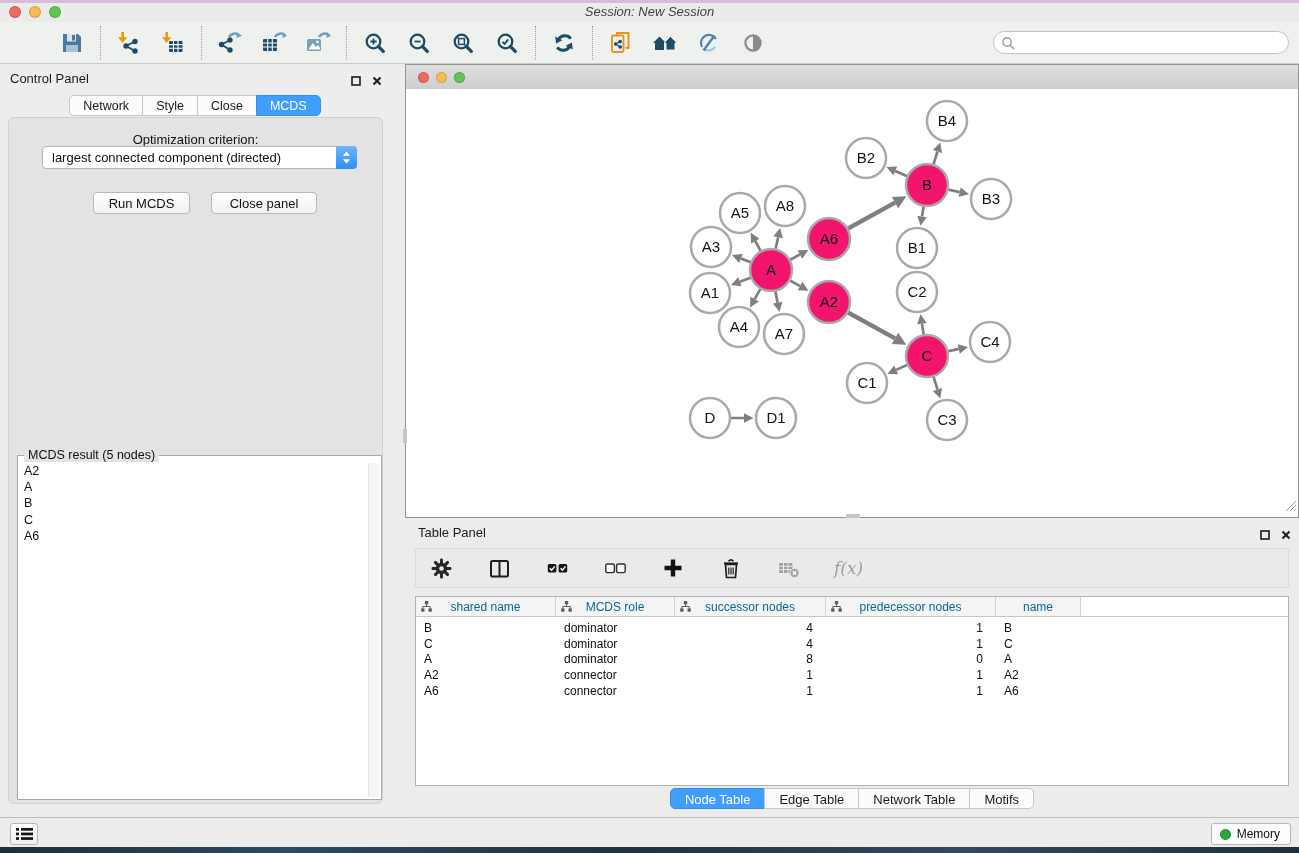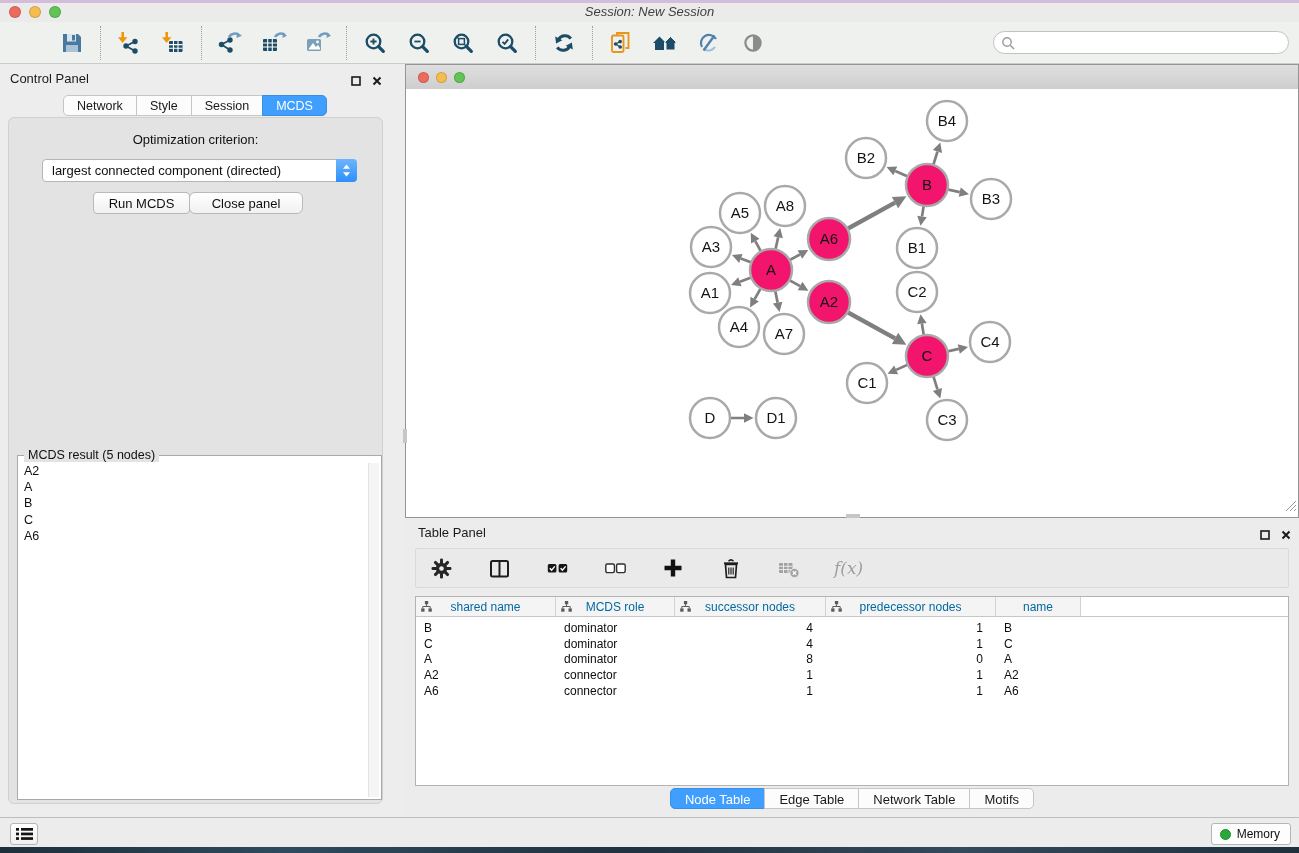--- a/index.html
+++ b/index.html
@@ -25,21 +25,21 @@
   .panel-title{font-size:13px;color:#1c1c1c;}
   .cp-header{position:absolute;left:10px;top:7px;}
   .win-controls{position:absolute;top:8px;right:8px;display:flex;gap:11px;align-items:center;}
   .cp-tabs{position:absolute;left:0;top:31px;width:100%;display:flex;justify-content:center;}
   .tab{height:21px;line-height:21px;padding:0 13px;font-size:12.5px;background:#fcfcfc;border:1px solid #c6c6c6;margin-left:-1px;color:#191919;box-sizing:border-box;cursor:default;white-space:nowrap;}
   .tab.first{border-radius:5px 0 0 5px;margin-left:0;}
   .tab.last{border-radius:0 5px 5px 0;}
   .tab.selected{background:#3f9efe;border-color:#3a8fe4;color:#fff;}
   .cp-body{position:absolute;left:8px;top:53px;width:375px;height:687px;background:#e3e3e3;border:1px solid #d0d0d0;border-radius:6px;box-sizing:border-box;}
   .opt-label{position:absolute;left:0;top:14px;width:100%;text-align:center;font-size:13px;color:#101010;}
-  .dropdown{position:absolute;left:33px;top:41px;width:315px;height:23px;background:#fff;border:1px solid #b5b5b5;border-radius:4px;box-sizing:border-box;}
+  .dropdown{position:absolute;left:33px;top:28px;width:315px;height:23px;background:#fff;border:1px solid #b5b5b5;border-radius:4px;box-sizing:border-box;}
   .dd-value{position:absolute;left:9px;top:3px;font-size:13px;color:#101010;white-space:nowrap;}
   .dd-stepper{position:absolute;right:-1px;top:-1px;width:21px;height:23px;background:linear-gradient(#6db4fd,#2e8ffb);border-radius:0 4px 4px 0;display:flex;align-items:center;justify-content:center;}
   .btn{position:absolute;height:22px;background:linear-gradient(#ffffff,#f1f1f1);border:1px solid #b9b9b9;border-radius:4px;font-size:13px;color:#101010;display:flex;align-items:center;justify-content:center;box-sizing:border-box;cursor:default;}
   .fieldset{position:absolute;left:8px;top:337px;width:365px;height:345px;border:1px solid #a9a9a9;background:#ffffff;box-sizing:border-box;}
   .fs-legend{position:absolute;top:-8px;left:6px;background:#e3e3e3;padding:0 4px;font-size:12.5px;color:#101010;text-align:center;}
   .result-list{position:absolute;left:2px;top:7px;right:14px;bottom:2px;overflow:hidden;}
   .result-item{height:16.2px;line-height:16.2px;font-size:12.5px;color:#101010;padding-left:4px;}
   .scroll-track{position:absolute;right:2px;top:7px;bottom:2px;width:10px;background:#f5f5f5;border-left:1px solid #e3e3e3;}
   
   .network-window{position:absolute;left:405px;top:64px;width:894px;height:454px;border:1px solid #949494;box-sizing:border-box;background:#fff;}
@@ -252,36 +252,36 @@
       <span><svg width="10" height="10" viewBox="0 0 10 10">
             <rect x="1" y="1" width="8" height="8" fill="none" stroke="#1b1b1b" stroke-width="1.6"></rect>
           </svg></span>
       <span><svg width="10" height="10" viewBox="0 0 10 10">
             <path d="M1.5 1.5 L8.5 8.5 M8.5 1.5 L1.5 8.5" stroke="#1b1b1b" stroke-width="2"></path>
           </svg></span>
     </div>
     <div class="cp-tabs">
         <div class="tab first">Network</div>
         <div class="tab">Style</div>
-        <div class="tab">Session</div>
+        <div class="tab">Close</div>
         <div class="tab last selected">MCDS</div>
       </div>
     <div class="cp-body">
       <div class="opt-label">Optimization criterion:</div>
       <div class="dropdown">
         <span class="dd-value">largest connected component (directed)</span>
         <span class="dd-stepper">
             <svg width="9" height="13" viewBox="0 0 9 13">
               <path d="M4.5 0.5 L8 4.8 H1 z" fill="#fff"></path>
               <path d="M4.5 12.5 L1 8.2 H8 z" fill="#fff"></path>
             </svg>
           </span>
       </div>
       <div class="btn" style="left:84px;top:74px;width:97px;">Run MCDS</div>
-      <div class="btn" style="left:180px;top:74px;width:114px;border-radius:6px;">Close panel</div>
+      <div class="btn" style="left:202px;top:74px;width:106px;">Close panel</div>
       <div class="fieldset">
         <span class="fs-legend">MCDS result (5 nodes)</span>
         <div class="result-list">
             <div class="result-item">A2</div>
             <div class="result-item">A</div>
             <div class="result-item">B</div>
             <div class="result-item">C</div>
             <div class="result-item">A6</div>
           </div>
         <div class="scroll-track"></div>

